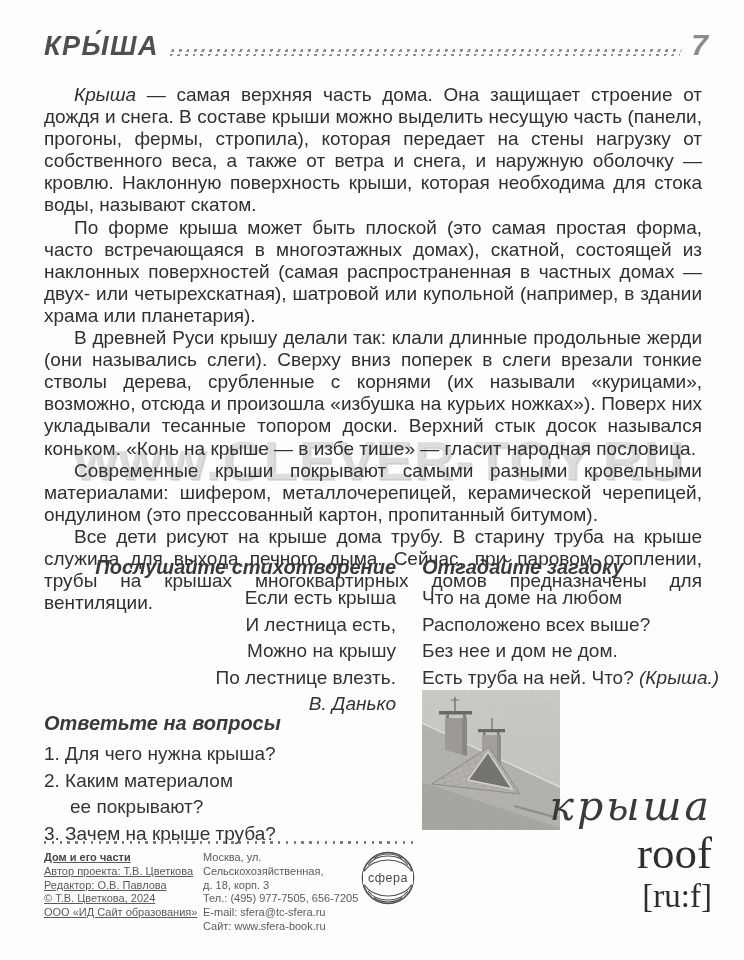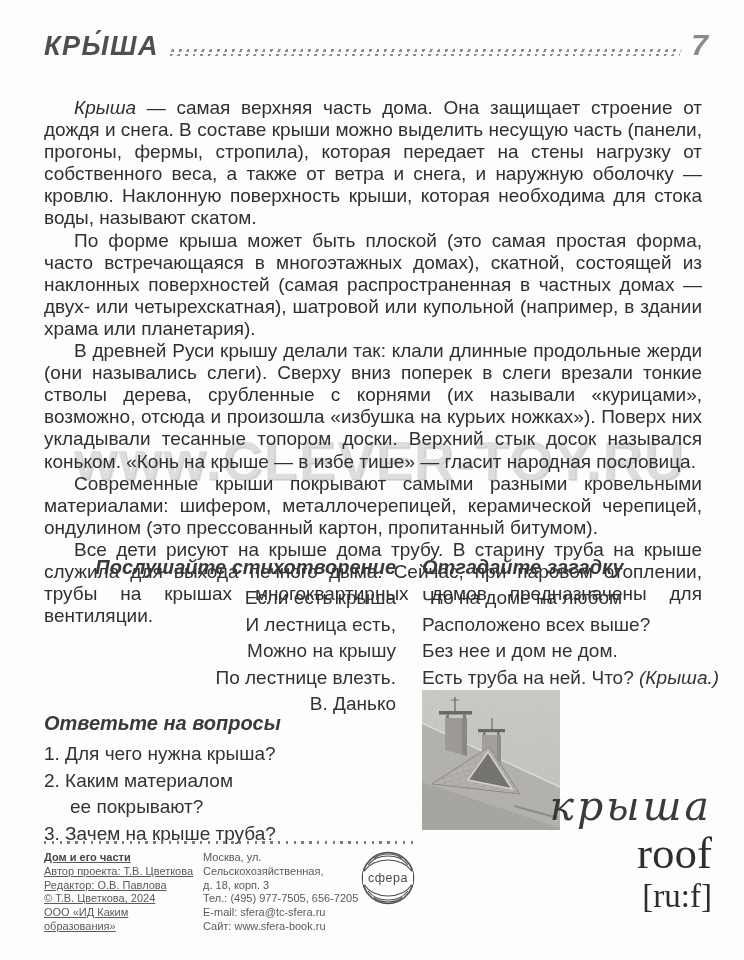--- a/index.html
+++ b/index.html
@@ -24,29 +24,29 @@
   
   .watermark {
     position:absolute; left:74px; top:428px; z-index:0; white-space:nowrap;
     font-size:56px; font-weight:bold; letter-spacing:1px;
     color:rgba(178,178,178,0.42);
     text-shadow:-1px -1px 0 rgba(255,255,255,0.85), 1px 1px 0 rgba(140,140,140,0.25);
   }
   
   .body-text {
     position:absolute; left:44px; top:84px; width:658px; z-index:1;
-    font-size:19px; line-height:22.1px; text-align:justify; color:#303030;margin-top:13px;
+    font-size:19px; line-height:22.1px; text-align:justify; color:#303030;
   }
   .body-text p { text-indent:30px; }
   .it { font-style:italic; }
   
   .sec-heading { font-size:20px; font-weight:bold; font-style:italic; color:#3a3a3a; margin-bottom:6px; }
   .sec-line { font-size:19px; line-height:26.5px; color:#333; }
   .poem-sec { position:absolute; left:46px; top:556px; width:350px; z-index:1;text-align:right; }
-  .poem-author { padding-left:90px; }
+  .poem-author { font-style:italic; padding-left:90px; }
   .riddle-sec { position:absolute; left:422px; top:556px; width:310px; z-index:1; }
   .questions-sec { position:absolute; left:44px; top:712px; width:340px; z-index:1; }
   .q-cont { padding-left:26px; }
   
   .photo { position:absolute; left:422px; top:690px; width:138px; height:140px; z-index:1; }
   .photo svg { display:block; width:100%; height:100%; }
   
   .vocab { position:absolute; left:548px; top:784px; width:164px; text-align:right; z-index:1; }
   .vocab-ru {
     font-family:"DejaVu Serif", serif; font-style:italic;
@@ -169,21 +169,21 @@
     <div class="vocab-en">roof</div>
     <div class="vocab-ipa">[ru:f]</div>
   </div>
 
   <div class="footer-rule"></div>
   <div class="footer-col footer-left">
     <div class="footer-title">Дом и его части</div>
     <div>Автор проекта: Т.В. Цветкова</div>
     <div>Редактор: О.В. Павлова</div>
     <div>© Т.В. Цветкова, 2024</div>
-    <div>ООО «ИД Каким образования»</div>
+    <div>ООО «ИД Сайт образования»</div>
   </div>
   <div class="footer-col footer-mid">
     <div>Москва, ул. Сельскохозяйственная,</div>
     <div>д. 18, корп. 3</div>
     <div>Тел.: (495) 977-7505, 656-7205</div>
     <div>E-mail: sfera@tc-sfera.ru</div>
     <div>Сайт: www.sfera-book.ru</div>
   </div>
   <div class="logo">
     <svg viewBox="0 0 56 56" xmlns="http://www.w3.org/2000/svg">

